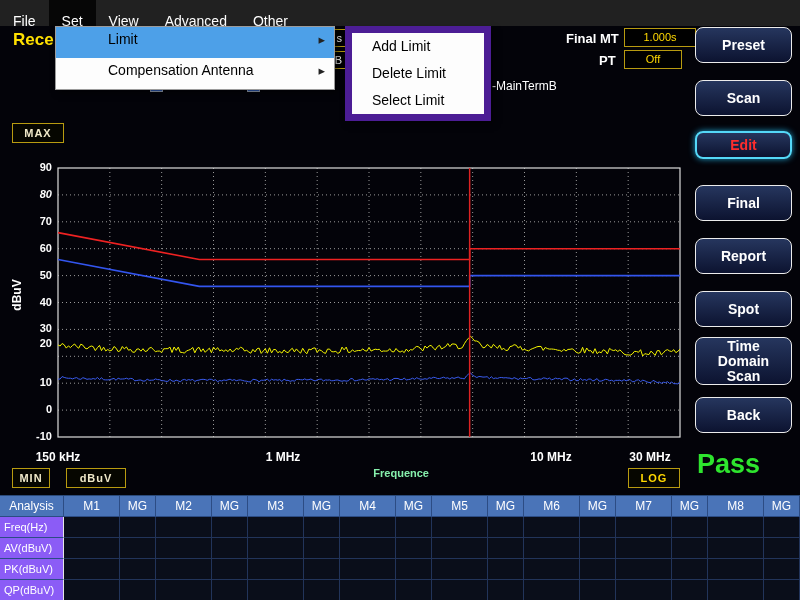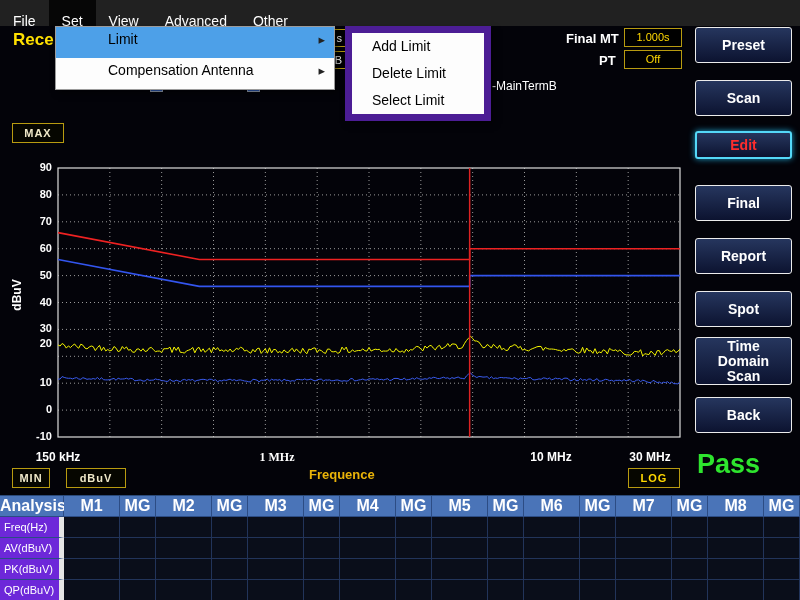--- a/index.html
+++ b/index.html
@@ -17,21 +17,21 @@
 .arrow{position:absolute;right:9px;top:0;font-size:13px;color:#222}
 .submenu{position:absolute;left:345px;top:26px;width:146px;background:#fdfdfd;border:7px solid #4c1d95;box-shadow:3px 3px 6px rgba(0,0,0,.55);z-index:55}
 .sub-item{height:27px;line-height:27px;padding-left:20px;font-size:14px;color:#000}
 
 
 .rece{position:absolute;left:13px;top:30px;z-index:1;color:#ffe000;font-weight:bold;font-size:17px;white-space:nowrap}
 .flabel{position:absolute;z-index:1;color:#fff;font-weight:bold;font-size:13px}
 #lbl-finalmt{left:566px;top:31px}
 #lbl-pt{left:599px;top:53px}
 .valbox{position:absolute;z-index:1;background:#000;border:1px solid #b89b10;color:#ffd800;font-size:11px;text-align:center}
-#box-finalmt{left:624px;top:28px;width:58px;height:19px;line-height:17px}
+#box-finalmt{left:624px;top:28px;width:72px;height:19px;line-height:17px}
 #box-pt{left:624px;top:50px;width:58px;height:19px;line-height:17px}
 #box-mt{left:294px;top:29px;width:52px;height:18px;line-height:16px;color:#fff;text-align:right;padding-right:3px}
 #box-att{left:294px;top:51px;width:52px;height:18px;line-height:16px;color:#fff;text-align:right;padding-right:3px}
 .legend-row{position:absolute;left:150px;top:78px;z-index:1;display:flex;align-items:center}
 .cb{display:inline-block;width:13px;height:13px;background:#3468d0;border:1px solid #a8b4c8;color:#fff;font-size:10px;line-height:11px;text-align:center}
 .cb.second{margin-left:34px}
 .cb-label{color:#fff;font-weight:bold;font-size:13px;margin-left:6px}
 .dash{display:inline-block;width:18px;height:3px;margin-left:9px}
 .term{position:absolute;left:492px;top:79px;z-index:1;color:#fff;font-size:12px}
 
@@ -39,36 +39,36 @@
 .chart{position:absolute;left:0;top:120px;width:692px;height:375px}
 #plot{position:absolute;left:0;top:0;z-index:1}
 .chart-btn{position:absolute;z-index:2;background:#060600;border:1px solid #b89b10;color:#efe8c8;font-size:11px;font-weight:bold;text-align:center;line-height:18px;letter-spacing:1px}
 #btn-max{left:12px;top:3px;width:52px;height:20px}
 #btn-min{left:12px;top:348px;width:38px;height:20px}
 #btn-unit{left:66px;top:348px;width:60px;height:20px}
 #btn-log{left:628px;top:348px;width:52px;height:20px;color:#ffd800}
 .ytick{position:absolute;left:22px;width:30px;text-align:right;z-index:2;color:#fff;font-size:11px;font-weight:bold}
 .xtick{position:absolute;top:330px;transform:translateX(-50%);z-index:2;color:#fff;font-size:12px;font-weight:bold;white-space:nowrap}
 .yaxis-label{position:absolute;left:-3px;top:168px;width:40px;text-align:center;transform:rotate(-90deg);color:#fff;font-size:12px;font-weight:bold;z-index:2}
-.xaxis-label{position:absolute;left:309px;top:347px;width:120px;text-align:left;color:#eab308;font-size:13px;font-weight:bold;z-index:2}
+.xaxis-label{position:absolute;left:309px;top:347px;width:120px;text-align:right;color:#86efac;font-size:11px;font-weight:bold;z-index:2}
 
 
 .sidebar{position:absolute;left:695px;top:27px;width:98px;z-index:1}
-.side-btn{width:97px;height:36px;margin-top:17px;background:linear-gradient(#26365e,#0c1330);border:1px solid #ececec;border-radius:3px;color:#fff;font-weight:bold;font-size:14px;line-height:15px;display:flex;align-items:center;justify-content:center;text-align:center;padding:0 5px;white-space:pre-line}
+.side-btn{width:97px;height:36px;margin-top:17px;background:linear-gradient(#26365e,#0c1330);border:1px solid #ececec;border-radius:8px;color:#fff;font-weight:bold;font-size:14px;line-height:15px;display:flex;align-items:center;justify-content:center;text-align:center;padding:0 5px;white-space:pre-line}
 .side-btn:first-child{margin-top:0}
 .side-btn.active{height:28px;margin-top:15px;border:2px solid #54d8f8;color:#ff2d2d;box-shadow:0 0 6px #1e9cc8}
 .side-btn:nth-child(4){margin-top:26px}
 .side-btn:nth-child(7){margin-top:10px;height:48px}
 .side-btn:nth-child(8){margin-top:12px}
 .pass{position:absolute;left:697px;top:449px;z-index:1;color:#2ee42e;font-size:27px;font-weight:bold}
 
 
 .mtable{position:absolute;left:0;top:495px;width:800px;height:105px;display:grid;grid-template-columns:64px repeat(8,56px 36px);grid-auto-rows:21px;z-index:1;background:#060a14;border-top:1px solid #2a4a7a}
-.th{background:#4a74b8;border-right:1px solid #2c4c84;border-bottom:1px solid #2c4c84;color:#fff;font-size:16px;font-weight:bold;text-align:center;line-height:20px}
-.rl{background:#6d28d9;border-right:5px solid #e5e5e5;border-bottom:1px solid #2c4c84;color:#fff;font-size:11px;line-height:20px;padding-left:4px}
+.th{background:#4a74b8;border-right:1px solid #2c4c84;border-bottom:1px solid #2c4c84;color:#fff;font-size:12px;font-weight:normal;text-align:center;line-height:20px}
+.rl{background:#8b5cf6;border-right:1px solid #e5e5e5;border-bottom:1px solid #2c4c84;color:#fff;font-size:11px;line-height:20px;padding-left:4px}
 .cell{background:#0a0e1a;border-right:1px solid #22345a;border-bottom:1px solid #22345a}
 </style>
 </head>
 <body>
 
 <div class="rece">Rece</div>
 <div class="valbox" id="box-mt">s</div>
 <div class="valbox" id="box-att">B</div>
 <div class="flabel" id="lbl-finalmt">Final MT</div>
 <div class="valbox" id="box-finalmt">1.000s</div>
@@ -131,32 +131,32 @@
       <polyline points="58.0,224.9 60.1,226.0 62.1,223.5 64.2,224.8 66.3,228.1 68.4,225.9 70.4,227.6 72.5,225.5 74.6,224.0 76.7,226.6 78.7,228.2 80.8,224.2 82.9,225.2 85.0,228.1 87.0,228.9 89.1,227.1 91.2,226.0 93.2,226.6 95.3,230.6 97.4,227.7 99.5,225.4 101.5,230.6 103.6,227.2 105.7,230.9 107.8,229.5 109.8,230.9 111.9,230.2 114.0,226.5 116.1,228.2 118.1,231.6 120.2,230.7 122.3,226.5 124.3,228.9 126.4,226.9 128.5,230.2 130.6,229.5 132.6,232.2 134.7,232.2 136.8,229.1 138.9,228.9 140.9,231.2 143.0,228.7 145.1,231.5 147.2,230.9 149.2,228.1 151.3,227.4 153.4,229.7 155.4,231.6 157.5,231.1 159.6,231.1 161.7,232.5 163.7,228.8 165.8,228.7 167.9,228.6 170.0,227.1 172.0,232.5 174.1,227.0 176.2,230.4 178.3,227.1 180.3,232.3 182.4,232.5 184.5,233.1 186.5,230.9 188.6,230.2 190.7,229.3 192.8,227.5 194.8,232.8 196.9,228.7 199.0,227.3 201.1,231.6 203.1,228.8 205.2,232.3 207.3,230.1 209.4,228.2 211.4,232.7 213.5,227.1 215.6,229.9 217.6,227.6 219.7,230.8 221.8,229.9 223.9,231.4 225.9,229.8 228.0,231.6 230.1,229.0 232.2,231.8 234.2,230.8 236.3,228.3 238.4,229.3 240.5,227.3 242.5,228.0 244.6,231.0 246.7,230.3 248.7,231.9 250.8,233.2 252.9,229.4 255.0,231.9 257.0,228.8 259.1,228.1 261.2,233.4 263.3,230.9 265.3,228.7 267.4,233.2 269.5,227.8 271.6,232.9 273.6,229.5 275.7,229.6 277.8,232.7 279.8,231.5 281.9,233.1 284.0,229.9 286.1,231.9 288.1,232.7 290.2,230.0 292.3,228.3 294.4,231.9 296.4,228.9 298.5,231.4 300.6,233.1 302.7,228.3 304.7,231.5 306.8,233.8 308.9,229.1 310.9,229.7 313.0,228.2 315.1,227.9 317.2,232.4 319.2,229.8 321.3,230.6 323.4,232.5 325.5,233.4 327.5,229.1 329.6,229.1 331.7,231.7 333.8,231.8 335.8,231.4 337.9,233.4 340.0,232.1 342.0,227.1 344.1,229.8 346.2,227.1 348.3,232.4 350.3,232.3 352.4,229.8 354.5,231.5 356.6,230.8 358.6,230.5 360.7,230.6 362.8,228.9 364.9,230.7 366.9,231.1 369.0,227.4 371.1,231.1 373.1,230.0 375.2,229.2 377.3,229.6 379.4,229.3 381.4,231.6 383.5,231.0 385.6,231.1 387.7,231.0 389.7,228.7 391.8,231.6 393.9,231.9 396.0,228.5 398.0,230.9 400.1,232.1 402.2,230.9 404.2,232.6 406.3,229.1 408.4,231.5 410.5,229.6 412.5,230.1 414.6,227.8 416.7,226.4 418.8,226.9 420.8,229.1 422.9,230.8 425.0,226.0 427.1,228.1 429.1,225.9 431.2,225.4 433.3,228.1 435.3,229.9 437.4,226.7 439.5,225.3 441.6,229.0 443.6,227.7 445.7,226.5 447.8,223.5 449.9,226.6 451.9,224.0 454.0,224.0 456.1,224.5 458.2,228.7 460.2,228.5 462.3,227.7 464.4,223.7 466.4,220.6 468.5,218.2 470.6,216.2 472.7,218.6 474.7,221.0 476.8,221.0 478.9,222.1 481.0,225.0 483.0,227.8 485.1,227.3 487.2,224.5 489.3,225.9 491.3,228.1 493.4,224.3 495.5,226.4 497.5,228.3 499.6,225.1 501.7,229.6 503.8,228.3 505.8,230.5 507.9,230.2 510.0,226.6 512.1,226.1 514.1,224.7 516.2,225.2 518.3,228.0 520.4,226.4 522.4,230.1 524.5,229.4 526.6,230.3 528.6,230.9 530.7,229.4 532.8,228.5 534.9,227.7 536.9,226.8 539.0,226.4 541.1,226.5 543.2,230.4 545.2,227.5 547.3,228.5 549.4,229.1 551.5,229.0 553.5,229.2 555.6,229.5 557.7,230.2 559.7,230.4 561.8,231.5 563.9,229.3 566.0,231.0 568.0,229.4 570.1,229.3 572.2,228.8 574.3,230.2 576.3,232.3 578.4,233.2 580.5,232.4 582.6,227.3 584.6,233.1 586.7,228.0 588.8,230.9 590.8,230.6 592.9,233.3 595.0,228.7 597.1,233.7 599.1,231.8 601.2,232.8 603.3,229.8 605.4,230.8 607.4,233.9 609.5,228.4 611.6,229.9 613.7,230.6 615.7,229.8 617.8,231.5 619.9,229.9 621.9,231.8 624.0,234.1 626.1,234.9 628.2,234.9 630.2,235.2 632.3,234.0 634.4,231.4 636.5,231.5 638.5,232.3 640.6,229.7 642.7,236.0 644.8,233.7 646.8,234.1 648.9,234.6 651.0,231.1 653.0,233.1 655.1,235.4 657.2,230.7 659.3,230.6 661.3,234.8 663.4,232.9 665.5,230.4 667.6,229.7 669.6,231.0 671.7,231.5 673.8,229.7 675.9,232.7 677.9,231.2 680.0,229.3" fill="none" stroke="#f5f500" stroke-width="1"></polyline>
       <polyline points="58.0,259.1 60.1,259.0 62.1,256.6 64.2,257.4 66.3,258.0 68.4,258.3 70.4,258.2 72.5,258.9 74.6,258.1 76.7,257.6 78.7,259.0 80.8,259.3 82.9,257.7 85.0,258.4 87.0,259.3 89.1,258.9 91.2,259.2 93.2,258.5 95.3,259.2 97.4,257.5 99.5,259.5 101.5,257.8 103.6,259.7 105.7,259.9 107.8,259.9 109.8,259.6 111.9,259.0 114.0,258.4 116.1,260.3 118.1,258.1 120.2,259.1 122.3,259.0 124.3,258.9 126.4,258.2 128.5,259.1 130.6,258.4 132.6,258.7 134.7,260.8 136.8,260.5 138.9,260.1 140.9,260.0 143.0,261.1 145.1,261.0 147.2,259.2 149.2,260.3 151.3,260.2 153.4,260.1 155.4,258.9 157.5,259.6 159.6,259.7 161.7,260.7 163.7,260.7 165.8,261.3 167.9,261.4 170.0,259.3 172.0,261.0 174.1,261.3 176.2,260.2 178.3,260.9 180.3,261.7 182.4,260.0 184.5,259.4 186.5,260.4 188.6,259.6 190.7,260.1 192.8,259.4 194.8,261.5 196.9,260.4 199.0,260.1 201.1,259.5 203.1,259.3 205.2,259.6 207.3,260.3 209.4,259.3 211.4,259.3 213.5,260.4 215.6,259.7 217.6,261.8 219.7,260.5 221.8,261.0 223.9,259.9 225.9,260.4 228.0,259.8 230.1,259.2 232.2,260.4 234.2,259.6 236.3,260.7 238.4,260.1 240.5,259.9 242.5,260.4 244.6,261.0 246.7,261.2 248.7,261.8 250.8,261.8 252.9,259.3 255.0,259.6 257.0,260.2 259.1,261.8 261.2,260.2 263.3,260.3 265.3,259.9 267.4,259.2 269.5,261.1 271.6,259.2 273.6,260.1 275.7,259.7 277.8,260.2 279.8,259.6 281.9,261.5 284.0,259.1 286.1,260.4 288.1,260.3 290.2,261.3 292.3,260.7 294.4,261.1 296.4,259.5 298.5,259.4 300.6,259.7 302.7,259.9 304.7,258.9 306.8,259.9 308.9,259.6 310.9,259.0 313.0,260.2 315.1,260.9 317.2,259.9 319.2,259.3 321.3,259.1 323.4,260.9 325.5,259.9 327.5,260.1 329.6,259.9 331.7,260.8 333.8,260.6 335.8,260.1 337.9,260.0 340.0,260.8 342.0,261.2 344.1,260.7 346.2,261.1 348.3,260.9 350.3,258.8 352.4,258.5 354.5,260.9 356.6,260.6 358.6,260.0 360.7,259.7 362.8,259.0 364.9,260.0 366.9,260.0 369.0,258.8 371.1,259.0 373.1,258.7 375.2,259.4 377.3,258.7 379.4,259.7 381.4,259.3 383.5,260.0 385.6,259.3 387.7,258.7 389.7,260.5 391.8,260.0 393.9,258.5 396.0,258.4 398.0,258.5 400.1,259.5 402.2,259.6 404.2,258.1 406.3,259.9 408.4,259.6 410.5,259.2 412.5,258.2 414.6,259.3 416.7,257.7 418.8,258.8 420.8,259.1 422.9,259.3 425.0,258.7 427.1,259.3 429.1,257.7 431.2,258.4 433.3,257.3 435.3,257.6 437.4,258.5 439.5,258.6 441.6,257.9 443.6,257.2 445.7,258.2 447.8,257.8 449.9,259.1 451.9,257.6 454.0,258.4 456.1,257.7 458.2,257.0 460.2,258.2 462.3,258.4 464.4,258.9 466.4,256.0 468.5,254.1 470.6,252.9 472.7,255.4 474.7,256.3 476.8,257.5 478.9,256.5 481.0,256.7 483.0,257.1 485.1,257.0 487.2,256.7 489.3,258.7 491.3,256.7 493.4,258.6 495.5,258.0 497.5,258.4 499.6,257.6 501.7,257.5 503.8,257.9 505.8,257.7 507.9,258.0 510.0,258.1 512.1,259.0 514.1,257.6 516.2,258.5 518.3,259.5 520.4,258.0 522.4,258.7 524.5,258.5 526.6,258.6 528.6,257.7 530.7,257.6 532.8,259.7 534.9,259.9 536.9,259.5 539.0,258.9 541.1,259.3 543.2,257.9 545.2,258.1 547.3,259.0 549.4,258.0 551.5,259.8 553.5,259.2 555.6,258.1 557.7,258.8 559.7,258.5 561.8,259.8 563.9,258.3 566.0,258.1 568.0,258.5 570.1,260.8 572.2,260.4 574.3,258.9 576.3,260.6 578.4,260.7 580.5,258.5 582.6,260.3 584.6,259.5 586.7,260.4 588.8,259.0 590.8,259.2 592.9,261.0 595.0,260.0 597.1,258.6 599.1,261.1 601.2,261.1 603.3,260.3 605.4,259.3 607.4,259.6 609.5,260.7 611.6,260.2 613.7,261.3 615.7,260.3 617.8,260.4 619.9,260.2 621.9,261.2 624.0,259.6 626.1,260.9 628.2,259.9 630.2,259.6 632.3,261.8 634.4,261.5 636.5,260.2 638.5,259.8 640.6,261.6 642.7,260.2 644.8,260.8 646.8,261.8 648.9,262.5 651.0,262.6 653.0,260.4 655.1,261.3 657.2,262.6 659.3,262.0 661.3,263.3 663.4,262.2 665.5,262.6 667.6,261.7 669.6,263.5 671.7,262.1 673.8,263.7 675.9,263.7 677.9,263.9 680.0,262.2" fill="none" stroke="#3a5cf0" stroke-width="1"></polyline>
       <line x1="469.6550333326006" y1="48" x2="469.6550333326006" y2="317" stroke="#dd2222" stroke-width="1.5"></line>
     </svg>
   <div class="yaxis-label">dBuV</div>
   <div class="xaxis-label">Frequence</div>
   <div class="chart-btn" id="btn-min">MIN</div>
   <div class="chart-btn" id="btn-unit">dBuV</div>
   <div class="chart-btn" id="btn-log">LOG</div>
 <div class="ytick" style="top: 41px;">90</div>
-    <div class="ytick" style="top: 67.9px;">80</div>
+    <div class="ytick" style="top: 67.9px; font-style: italic;">80</div>
     <div class="ytick" style="top: 94.8px;">70</div>
     <div class="ytick" style="top: 121.7px;">60</div>
     <div class="ytick" style="top: 148.6px;">50</div>
     <div class="ytick" style="top: 175.5px;">40</div>
     <div class="ytick" style="top: 202.4px;">30</div>
     <div class="ytick" style="top: 217px;">20</div>
     <div class="ytick" style="top: 256.2px;">10</div>
     <div class="ytick" style="top: 283.1px;">0</div>
     <div class="ytick" style="top: 310px;">-10</div>
     <div class="xtick" style="left: 58px;">150 kHz</div>
-    <div class="xtick" style="left: 277px; font-family: Liberation Serif, serif;">1 MHz</div>
+    <div class="xtick" style="left: 283px;">1 MHz</div>
     <div class="xtick" style="left: 551.028px;">10 MHz</div>
     <div class="xtick" style="left: 650px;">30 MHz</div>
   </div>
 
 <div class="sidebar">
     <div class="side-btn">Preset</div>
     <div class="side-btn">Scan</div>
     <div class="side-btn active">Edit</div>
     <div class="side-btn">Final</div>
     <div class="side-btn">Report</div>

